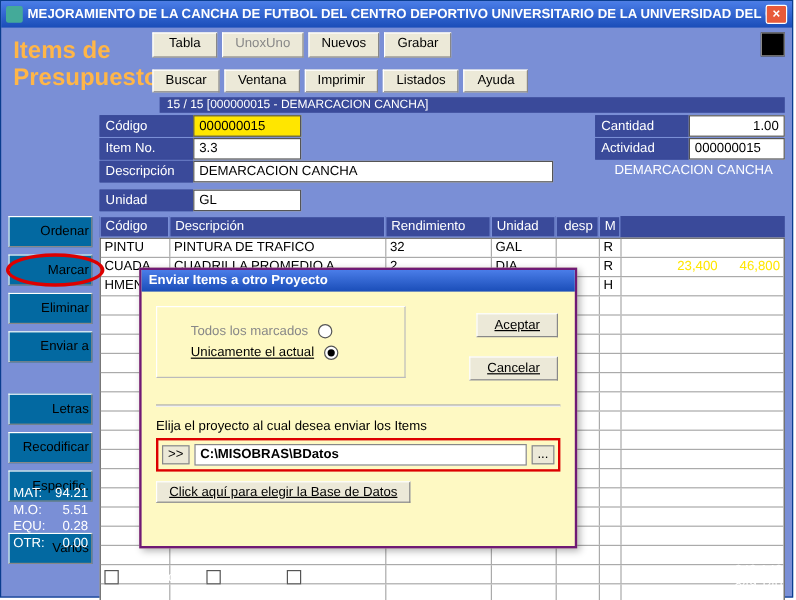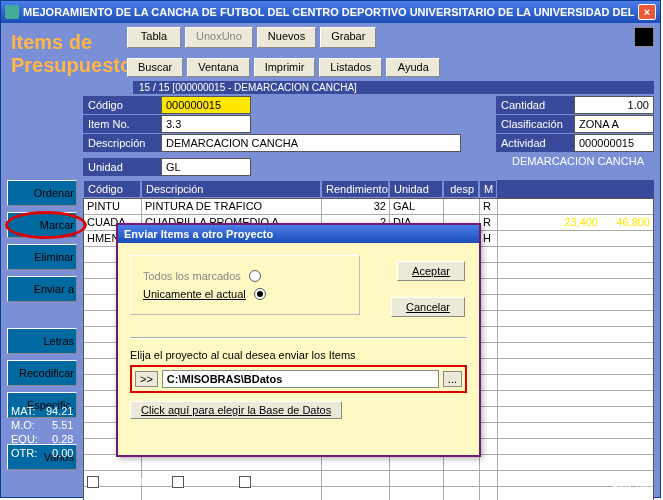--- a/index.html
+++ b/index.html
@@ -27,41 +27,41 @@
 .main{display:flex;margin:4px 6px;gap:6px}
 .sidebtns{width:70px;display:flex;flex-direction:column;gap:6px;padding-top:0}
 .sbtn{background:#0369a1;border:1px solid #888;border-top-color:#fff;border-left-color:#fff;padding:6px 2px;text-align:right;cursor:pointer}
 .dtxt{color:#fff;text-align:right;padding:2px 10px 2px 0;font-size:11px}
 .grid{flex:1;position:relative}
 .ghead{display:flex;background:#3a4a9a;color:#fff}
 .gh{border:1px solid #7a8fd6;padding:2px 4px}
 .gbody{background:#fff;border:1px solid #555}
 .gr{display:flex;border-bottom:1px solid #aaa;height:16px}
 .gc{border-right:1px solid #aaa;padding:1px 3px;overflow:hidden;white-space:nowrap}
-.c0{width:58px}.c1{width:180px}.c2{width:68px;text-align:right}.c3{width:54px}.c4{width:36px;text-align:right}.c5{width:18px}
+.c0{width:58px}.c1{width:180px}.c2{width:88px;}.c3{width:54px}.c4{width:36px;text-align:right}.c5{width:18px}
 .rvals{position:absolute;right:4px;top:20px;text-align:right;color:#fff;font-size:11px}
 .rvals .yl{color:#ffe600}
 .stats{position:absolute;left:8px;bottom:36px;color:#fff;font-size:11px}
 .stats td{padding:0 6px 0 0}
 .foot{position:absolute;bottom:4px;left:86px;right:8px;display:flex;align-items:center;gap:14px;color:#fff}
 .chk{width:12px;height:12px;border:1px solid #555;background:#fff;display:inline-block;vertical-align:middle;margin-right:3px}
 .total{text-align:right;margin-left:auto}
 .dialog{position:absolute;left:115px;top:222px;width:365px;height:234px;background:#fef9c3;border:2px solid #701a75;box-shadow:2px 2px 6px rgba(0,0,0,.3)}
 .dtitle{background:linear-gradient(#4a7de8,#1a4db8);color:#fff;padding:3px 6px;font-weight:bold}
 .dbody{padding:12px;position:relative;height:calc(100% - 20px)}
 .opt{display:flex;align-items:center;gap:8px;margin:6px 0;padding-left:8px}
 .radio{width:12px;height:12px;border:1px solid #555;border-radius:50%;background:#fff;position:relative}
 .radio.on::after{content:"";position:absolute;width:6px;height:6px;background:#000;border-radius:50%;left:2px;top:2px}
 .dbtn{position:absolute;right:14px;background:#ece9d8;border:1px solid #888;border-top-color:#fff;border-left-color:#fff;padding:3px 14px;cursor:pointer}
 .hr{height:2px;background:#aaa;border-bottom:1px solid #fff;margin:6px 0 10px}
 .path{display:flex;align-items:center;gap:4px;border:2px solid #d00;padding:3px}
 .pbtn{background:#ece9d8;border:1px solid #888;padding:1px 4px}
 .pinp{flex:1;background:#fff;border:1px solid #888;padding:2px 4px;font-weight:bold}
 .ring{position:absolute;left:4px;top:210px;width:82px;height:28px;border:3px solid #d00;border-radius:50%;pointer-events:none}
-.optgrp{border:1px solid #bbb;border-top-color:#fff;border-left-color:#fff;padding:8px 4px;width:230px}
+.optgrp{border:1px solid #bbb;border-top-color:#fff;border-left-color:#fff;padding:8px 20px;width:208px}
 .und{text-decoration:underline}
 </style>
 </head>
 <body>
 
 <div class="win">
  <div class="titlebar">
   <div class="ticon"></div>
   <div class="tx">MEJORAMIENTO DE LA CANCHA DE FUTBOL DEL CENTRO DEPORTIVO UNIVERSITARIO DE LA UNIVERSIDAD DEL CAUCA - C...</div>
   <div class="xbtn">×</div>
@@ -101,24 +101,20 @@
    <div style="height:4px"></div>
    <div class="frow">
           <div class="flbl">Unidad</div>
           <div class="fval" style="width:90px">GL</div>
         </div>
   </div>
   <div class="fcol" style="margin-left:auto">
    <div class="frow">
           <div class="flbl">Cantidad</div>
           <div class="fval r">1.00</div>
-        </div>
-   <div class="frow">
-          <div class="flbl">Clasificación</div>
-          <div class="fval" style="width:70px">ZONA A</div>
         </div>
    <div class="frow">
           <div class="flbl">Actividad</div>
           <div class="fval" style="width:70px">000000015</div>
         </div>
    <div class="dtxt">DEMARCACION CANCHA</div>
   </div>
  </div>
 
  <div class="main">

